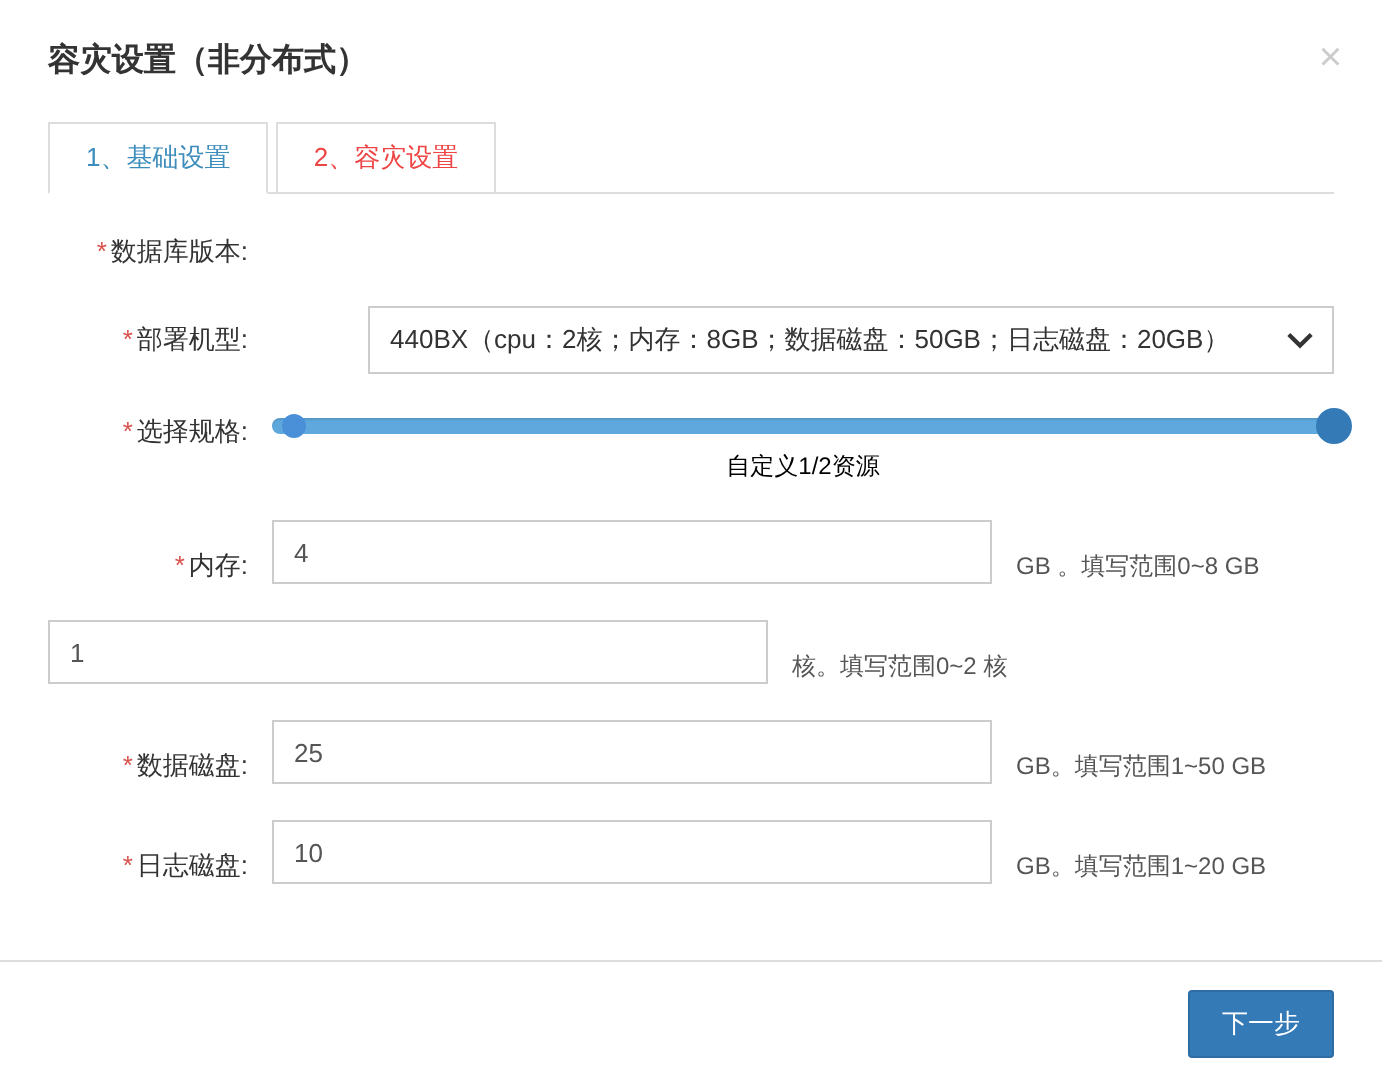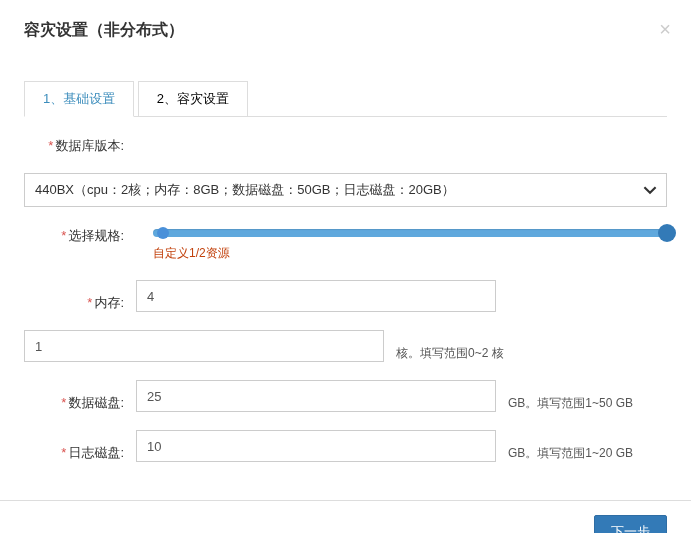--- a/index.html
+++ b/index.html
@@ -1,35 +1,35 @@
 <!DOCTYPE html>
 <html><head>
 <meta charset="utf-8">
 <style>
 * { box-sizing: border-box; margin: 0; padding: 0; }
 body { font-family: "Microsoft YaHei", Arial, sans-serif; font-size: 13px; color: #333; background: #fff; width: 691px; }
 .modal { padding: 20px 24px; position: relative; }
 .modal-title { font-size: 16px; font-weight: bold; color: #333; margin-bottom: 20px; }
 .close-x { position: absolute; top: 18px; right: 20px; color: #ccc; font-size: 20px; cursor: pointer; }
 .tabs { border-bottom: 1px solid #ddd; margin-bottom: 20px; }
-.tab { display: inline-block; padding: 8px 18px; border: 1px solid #ddd; border-bottom: none; background: #fff; color: #000000; cursor: pointer; font-size: 13px; margin-bottom: -1px; }
-.tab.active { color: #3c8dbc; border-bottom: 1px solid #fff; margin-top: 20px; }
+.tab { display: inline-block; padding: 8px 18px; border: 1px solid #ddd; border-bottom: none; background: #fff; color: #ef4444; cursor: pointer; font-size: 13px; margin-bottom: -1px; }
+.tab.active { color: #3c8dbc; border-bottom: 1px solid #fff; }
 .form-row { display: flex; align-items: center; margin-bottom: 18px; gap: 48px; }
 .form-label { width: 112px; text-align: right; padding-right: 12px; font-size: 13px; color: #333; flex-shrink: 0; }
 .req { color: #d9534f; margin-right: 2px; }
 .select-wrap { flex: 1; position: relative; }
 .select-box { width: 100%; height: 34px; border: 1px solid #ccc; padding: 0 30px 0 10px; background: #fff; font-size: 13px; color: #333; line-height: 32px; cursor: pointer; }
 .chevron { position: absolute; right: 10px; top: 50%; transform: translateY(-50%); pointer-events: none; }
-.slider-row { display: flex; align-items: flex-start; margin-bottom: 18px; gap: 17px; }
+.slider-row { display: flex; align-items: flex-start; margin-bottom: 18px; }
 .slider-wrap { flex: 1; padding-top: 4px; }
 .slider-track { position: relative; height: 8px; background: #5fa8dd; border-radius: 4px; margin-bottom: 8px; box-shadow: inset 0 1px 1px rgba(0,0,0,0.1); }
 .slider-dot { position: absolute; width: 12px; height: 12px; background: #4a90d9; border-radius: 50%; top: 50%; transform: translate(-50%, -50%); }
 .slider-dot.left { left: 2%; }
 .slider-handle { position: absolute; right: 0; width: 18px; height: 18px; background: #337ab7; border-radius: 50%; top: 50%; transform: translate(50%, -50%); cursor: grab; }
-.slider-labels { display: flex; justify-content: flex-start; font-size: 12px; color: #c2410c; }
+.slider-labels { display: flex; justify-content: center; font-size: 12px; color: #000000; }
 .input-row { display: flex; align-items: flex-end; margin-bottom: 18px; }
 .text-input { width: 360px; height: 32px; border: 1px solid #ccc; padding: 0 10px; font-size: 13px; background: #fff; color: #555; }
 .hint { margin-left: 12px; font-size: 12px; color: #555; }
 .footer { border-top: 1px solid #ddd; padding: 14px 24px; text-align: right; }
 .btn-primary { background: #337ab7; color: #fff; border: 1px solid #2e6da4; padding: 7px 16px; font-size: 13px; cursor: pointer; border-radius: 2px; }
 </style>
 </head>
 <body>
 
 <div class="modal">
@@ -39,20 +39,21 @@
   <div class="tabs">
     <div class="tab active">1、基础设置</div>
     <div class="tab">2、容灾设置</div>
   </div>
 
   <div class="form-row">
     <div class="form-label"><span class="req">*</span><span>数据库版本:</span></div>
   </div>
 
   <div class="form-row">
+    <div class="form-label"><span class="req">*</span><span>部署机型:</span></div>
     <div class="select-wrap">
       <div class="select-box">440BX（cpu：2核；内存：8GB；数据磁盘：50GB；日志磁盘：20GB）</div>
       <svg class="chevron" width="14" height="14" viewBox="0 0 10 10">
           <path d="M1 3 L5 7 L9 3" stroke="#333" stroke-width="1.5" fill="none"></path>
         </svg>
     </div>
   </div>
 
   <div class="slider-row">
     <div class="form-label" style="padding-top:2px"><span class="req">*</span><span>选择规格:</span></div>
@@ -64,20 +65,21 @@
       <div class="slider-labels">
         <span>自定义</span>
         <span>1/2资源</span>
       </div>
     </div>
   </div>
 
   <div class="input-row">
     <div class="form-label"><span class="req">*</span><span>内存:</span></div>
     <input class="text-input" value="4" style="">
+    <span class="hint">GB 。填写范围0~8 GB</span>
   </div>
 
   <div class="input-row">
     <input class="text-input" value="1" style="">
     <span class="hint">核。填写范围0~2 核</span>
   </div>
 
   <div class="input-row">
     <div class="form-label"><span class="req">*</span><span>数据磁盘:</span></div>
     <input class="text-input" value="25" style="">

